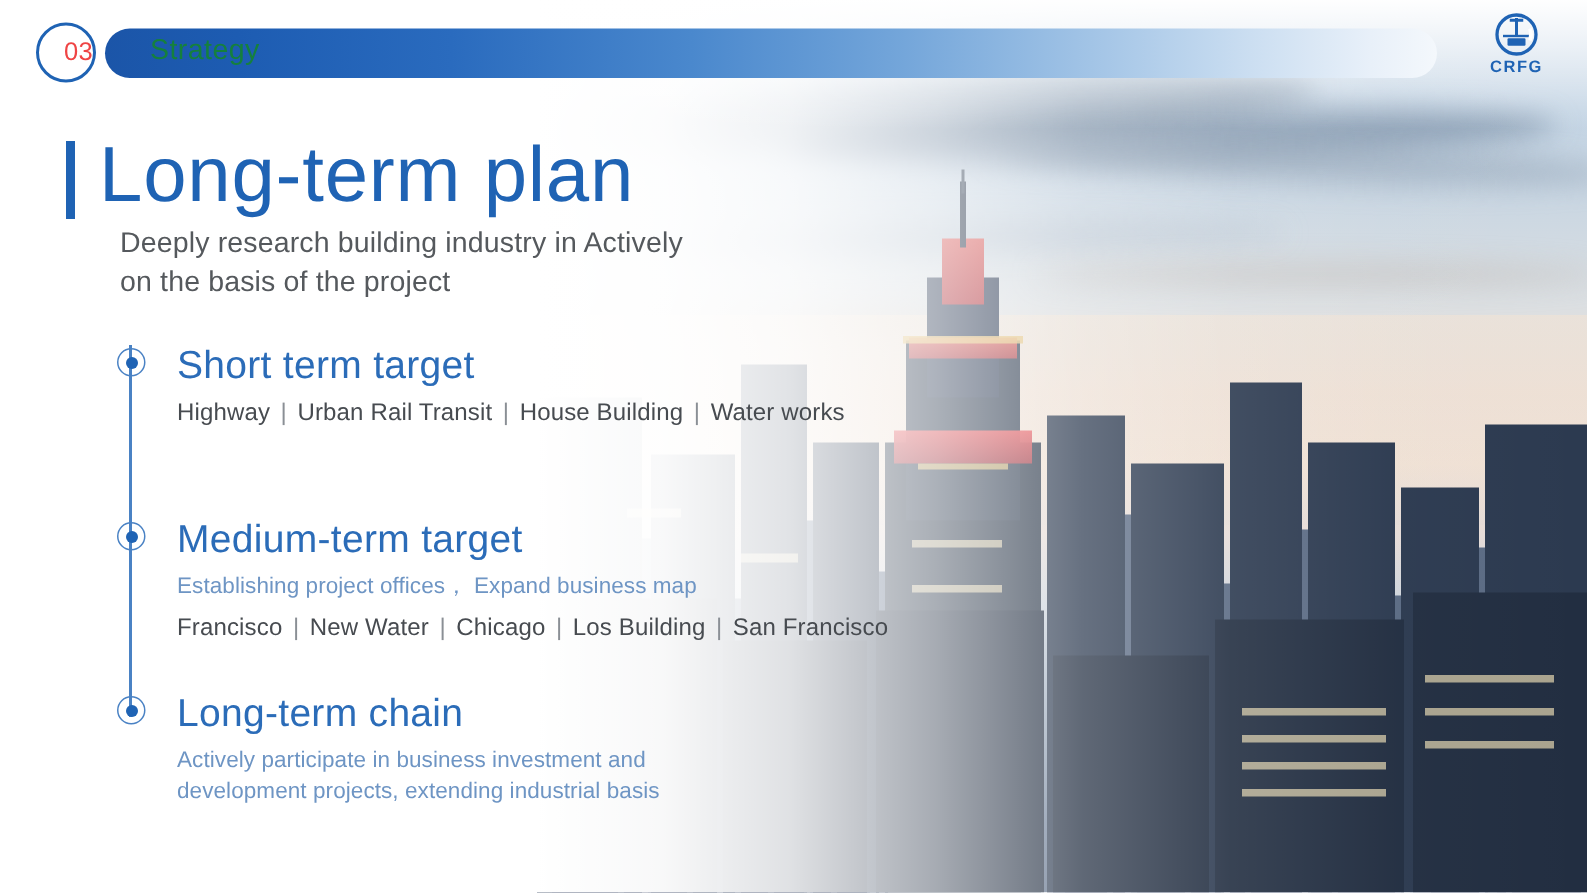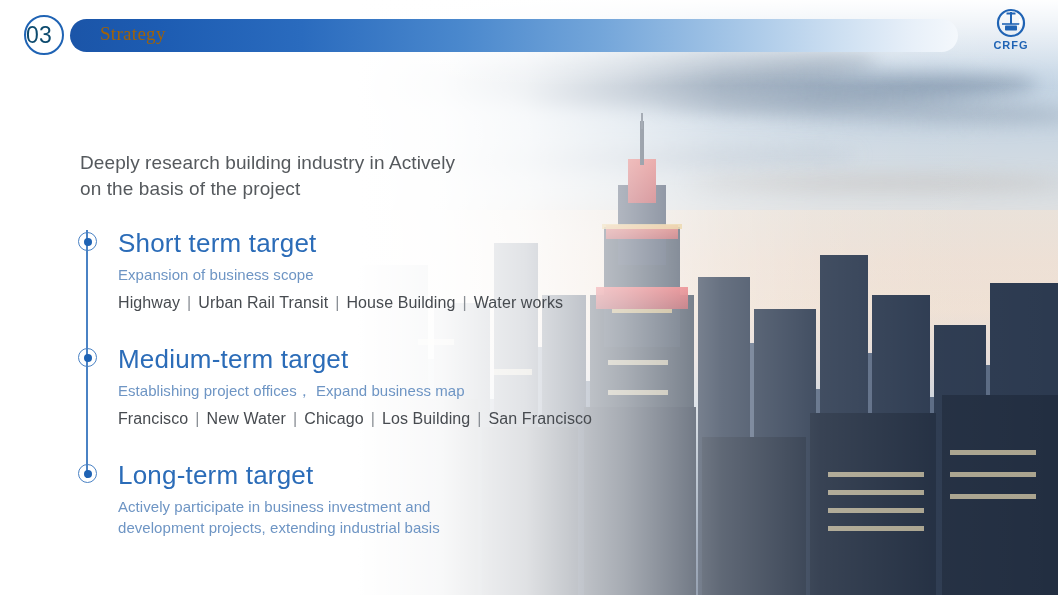--- a/index.html
+++ b/index.html
@@ -138,24 +138,24 @@
     left: 0; top: 0;
     width: 1058px; height: 66px;
   }
   .num-badge {
     position: absolute;
     left: 24px; top: 15px;
     width: 40px; height: 40px;
     border: 2px solid #1f63b4;
     border-radius: 50%;
     box-sizing: border-box;
-    color: #0c4a6e;
-    font-size: 23px;
+    color: #ef4444;
+    font-size: 17px;
     line-height: 36px;
-    text-align: left;
+    text-align: right;
     letter-spacing: 0.2px;
   }
   .banner {
     position: absolute;
     left: 70px; top: 19px;
     width: 888px; height: 33px;
     border-radius: 17px;
     background: linear-gradient(to right,
       #1b55a8 0%,
       #1d5cb2 10%,
@@ -163,24 +163,23 @@
       #4a88cd 44%,
       #74a6da 60%,
       #a2c4e6 74%,
       #cbdef1 86%,
       #e8f0f9 95%,
       #f4f8fc 100%);
   }
   .banner-label {
     position: absolute;
     left: 100px; top: 23px;
-    color: #a16207;
+    color: #15803d;
     font-size: 19px;
     letter-spacing: 0.3px;
-    font-family: Liberation Serif, serif;
   }
 
   
   .logo {
     position: absolute;
     right: 16px; top: 8px;
     width: 62px; height: 50px;
     text-align: center;
   }
   .logo-mark {
@@ -391,35 +390,38 @@
           <path d="M10.5 5.5 L19.5 5.5" stroke="#1f63b4" stroke-width="2"></path>
           <path d="M6 16 L24 16" stroke="#1f63b4" stroke-width="1.6"></path>
           <rect x="9" y="17.5" width="12" height="5" rx="0.8" fill="#1f63b4"></rect>
           <path d="M24 11 A13 13 0 0 1 24 19" fill="none" stroke="#ffffff" stroke-width="2.4"></path>
         </svg>
       </div>
       <div class="logo-text">CRFG</div>
     </div>
   </div>
 
+  <div class="title-row">
+    <div class="title-bar"></div>
+    <div class="title-text">Long-term plan</div>
+  </div>
   <div class="subtitle">
     <div>Deeply research building industry in Actively</div>
     <div>on the basis of the project</div>
   </div>
 
   <div class="timeline"></div>
 
   <div class="section s1">
     <div class="marker">
       <div class="ring"></div>
       <div class="dot"></div>
     </div>
     <div class="sec-body">
       <div class="sec-head">Short term target</div>
-      <div class="sec-desc">Expansion of business scope</div>
       <div class="sec-items">
         <span>Highway</span><span class="sep">|</span><span>Urban Rail Transit</span><span class="sep">|</span><span>House Building</span><span class="sep">|</span><span>Water works</span>
       </div>
     </div>
   </div>
 
   <div class="section s2">
     <div class="marker">
       <div class="ring"></div>
       <div class="dot"></div>
@@ -432,21 +434,21 @@
       </div>
     </div>
   </div>
 
   <div class="section s3">
     <div class="marker">
       <div class="ring"></div>
       <div class="dot"></div>
     </div>
     <div class="sec-body">
-      <div class="sec-head">Long-term target</div>
+      <div class="sec-head">Long-term chain</div>
       <div class="sec-desc">
         <span>Actively participate in business investment and</span>
         <span class="l2">development projects, extending industrial basis</span>
       </div>
     </div>
   </div>
 
 </div>
 
 </body></html>

